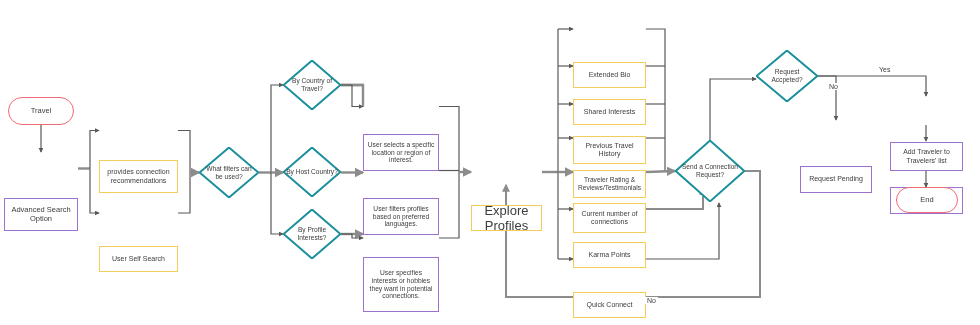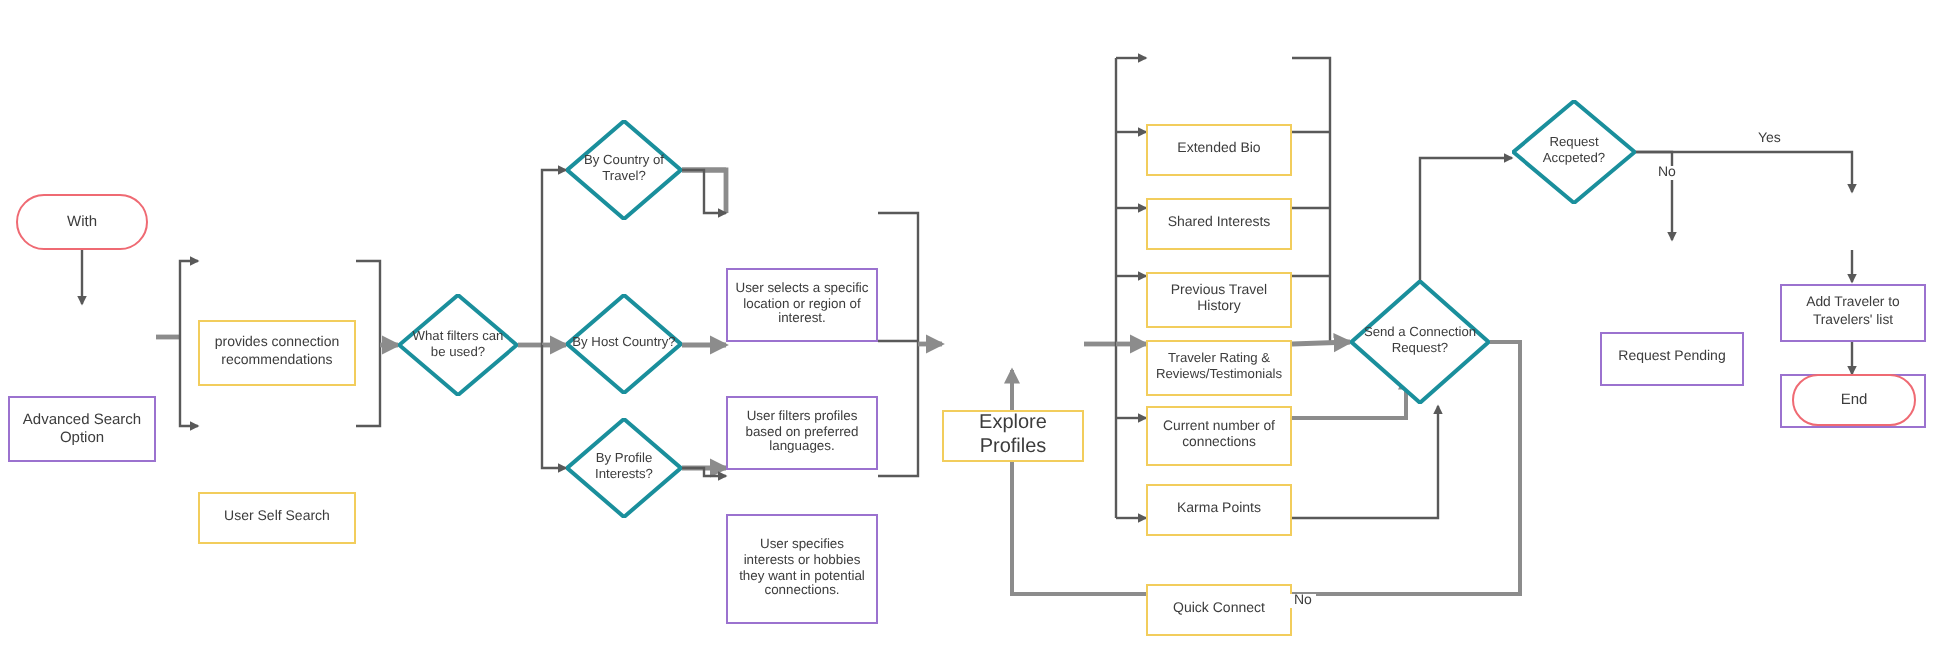--- a/index.html
+++ b/index.html
@@ -98,21 +98,21 @@
       <path d="M818,76 L926,76 L926,96" marker-end="url(#ar)"></path>
 
       <path d="M926,125 L926,141" marker-end="url(#ar)"></path>
       <path d="M926,168 L926,187" marker-end="url(#ar)"></path>
 
       <path d="M745,171 L760,171 L760,297 L506,297 L506,185" stroke="#8c8c8c" stroke-width="2.0" marker-end="url(#arL)"></path>
     </g>
   </svg>
 
 <div class="node pill" style="left: 8px; top: 97px; width: 66px; height: 28px; font-size: 7.5px; color: rgb(60, 60, 60); border-color: rgb(239, 106, 115);">
-      <span>With</span>
+      <span>Travel</span>
     </div>
     <div class="node rect" style="left: 4px; top: 152px; width: 74px; height: 33px; font-size: 7.5px; color: rgb(60, 60, 60); border-color: rgb(155, 114, 207);">
       <span>Advanced Search Option</span>
     </div>
     <div class="node rect" style="left: 99px; top: 114px; width: 79px; height: 33px; font-size: 7px; color: rgb(60, 60, 60); border-color: rgb(242, 205, 92);">
       <span>provides connection recommendations</span>
     </div>
     <div class="node rect" style="left: 99px; top: 200px; width: 79px; height: 26px; font-size: 7px; color: rgb(60, 60, 60); border-color: rgb(242, 205, 92);">
       <span>User Self Search</span>
     </div>
@@ -142,21 +142,21 @@
     </div>
     <div class="node rect" style="left: 363px; top: 88px; width: 76px; height: 37px; font-size: 6.7px; color: rgb(60, 60, 60); border-color: rgb(155, 114, 207);">
       <span>User selects a specific location or region of interest.</span>
     </div>
     <div class="node rect" style="left: 363px; top: 152px; width: 76px; height: 37px; font-size: 6.7px; color: rgb(60, 60, 60); border-color: rgb(155, 114, 207);">
       <span>User filters profiles based on preferred languages.</span>
     </div>
     <div class="node rect" style="left: 363px; top: 211px; width: 76px; height: 55px; font-size: 6.7px; color: rgb(60, 60, 60); border-color: rgb(155, 114, 207);">
       <span>User specifies interests or hobbies they want in potential connections.</span>
     </div>
-    <div class="node rect" style="left: 471px; top: 159px; width: 71px; height: 26px; font-size: 10px; color: rgb(60, 60, 60); border-color: rgb(242, 205, 92);">
+    <div class="node rect" style="left: 471px; top: 159px; width: 71px; height: 26px; font-size: 13px; color: rgb(60, 60, 60); border-color: rgb(242, 205, 92);">
       <span>Explore Profiles</span>
     </div>
     <div class="node rect" style="left: 573px; top: 16px; width: 73px; height: 26px; font-size: 7px; color: rgb(60, 60, 60); border-color: rgb(242, 205, 92);">
       <span>Extended Bio</span>
     </div>
     <div class="node rect" style="left: 573px; top: 53px; width: 73px; height: 26px; font-size: 7px; color: rgb(60, 60, 60); border-color: rgb(242, 205, 92);">
       <span>Shared Interests</span>
     </div>
     <div class="node rect" style="left: 573px; top: 90px; width: 73px; height: 28px; font-size: 7px; color: rgb(60, 60, 60); border-color: rgb(242, 205, 92);">
       <span>Previous Travel History</span>

